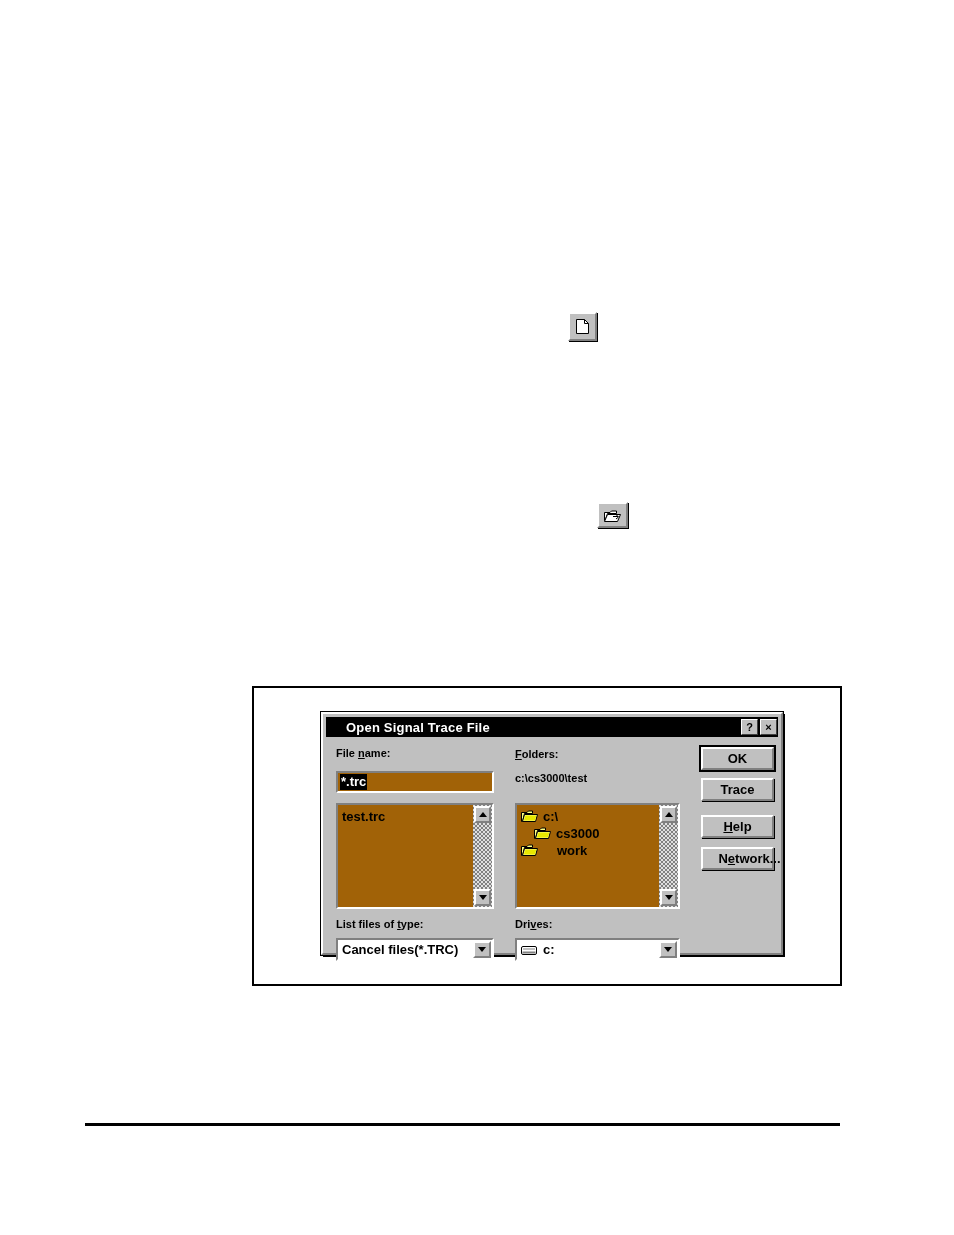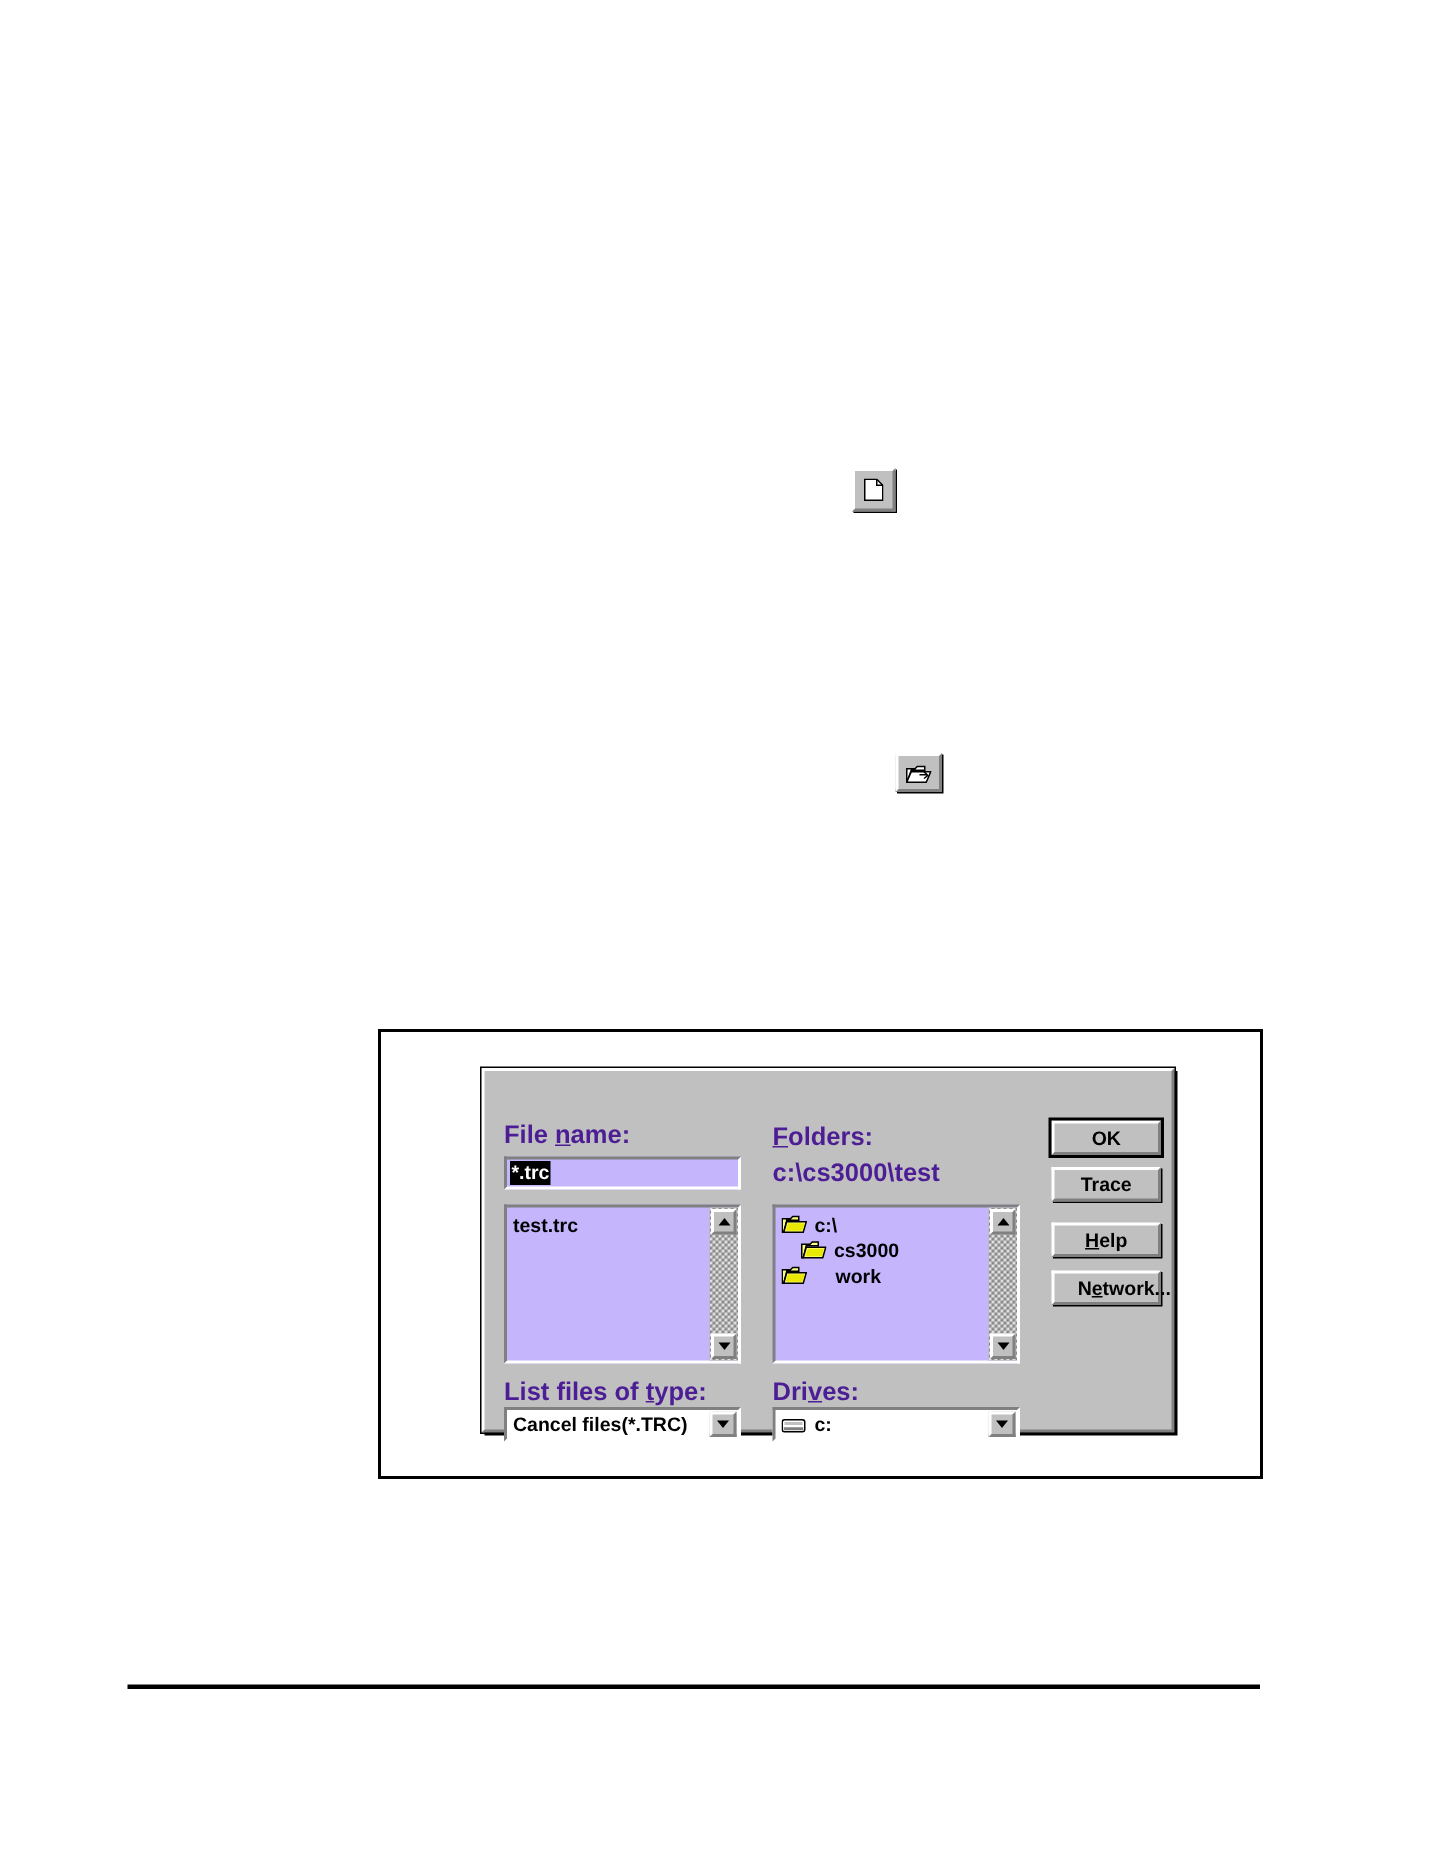--- a/index.html
+++ b/index.html
@@ -109,30 +109,30 @@
     display: flex;
     align-items: center;
     justify-content: center;
     line-height: 1;
     font-family: "Liberation Sans", sans-serif;
   }
 
   
   .lbl {
     position: absolute;
-    font-size: 17px;
-    font-weight: bold;
-    color: #4c1d95;
+    font-size: 11px;
+    font-weight: bold;
+    color: #000000;
     white-space: nowrap;
   }
   .lbl u { text-decoration: underline; }
 
   
   .sunken {
-    background: #c4b5fd;
+    background: #a16207;
     border-top: 2px solid #808080;
     border-left: 2px solid #808080;
     border-right: 2px solid #ffffff;
     border-bottom: 2px solid #ffffff;
     box-sizing: border-box;
     position: absolute;
   }
 
   #filename-input {
     left: 13px; top: 57px; width: 158px; height: 22px;
@@ -295,20 +295,27 @@
     <path d="M0.5 3.5 H6 L7.5 2 H12.5 V4.5 H3.5 L1 11.5 H0.5 Z" fill="#ffffff" stroke="#000000" stroke-width="1"></path>
     <path d="M3.5 5.5 H16.5 L13.5 12.5 H0.5 Z" fill="#ffffff" stroke="#000000" stroke-width="1"></path>
     <path d="M9 7.5 H14 M12 5.5 L14.5 8 L12 10" fill="none" stroke="#000000" stroke-width="1"></path>
   </svg>
 </div>
 
 <div class="figure-frame">
 
   <div class="dialog">
 
+    <div class="titlebar">
+      <span class="titlebar-text">Open Signal Trace File</span>
+      <span class="titlebar-buttons">
+        <span class="tb-btn">?</span>
+        <span class="tb-btn">×</span>
+      </span>
+    </div>
 
     <div class="lbl" style="left:13px; top:33px;">File <u>n</u>ame:</div>
 
     <div class="sunken" id="filename-input">
       <span class="sel-text">*.trc</span>
     </div>
 
     <div class="sunken" id="filelist">
       <div class="list-inner">
         <div class="list-item">test.trc</div>

